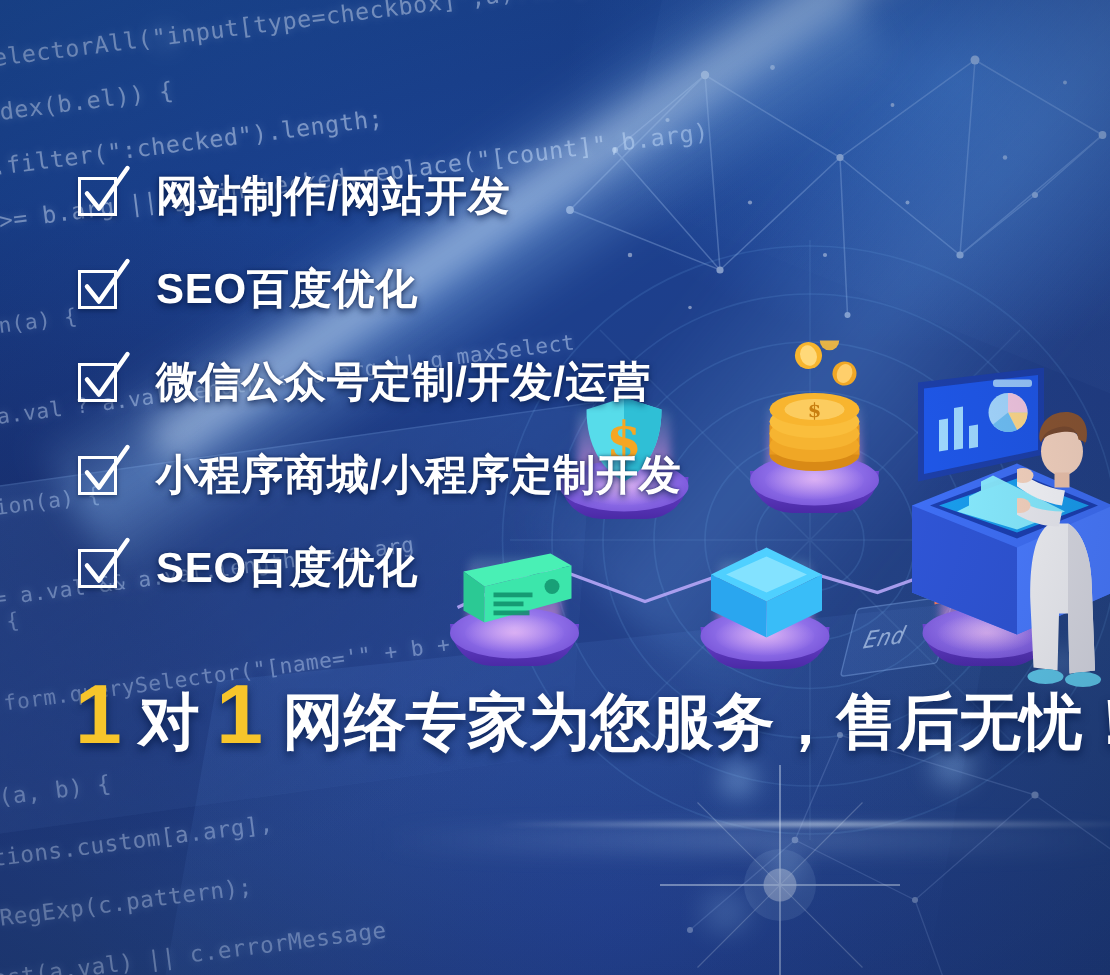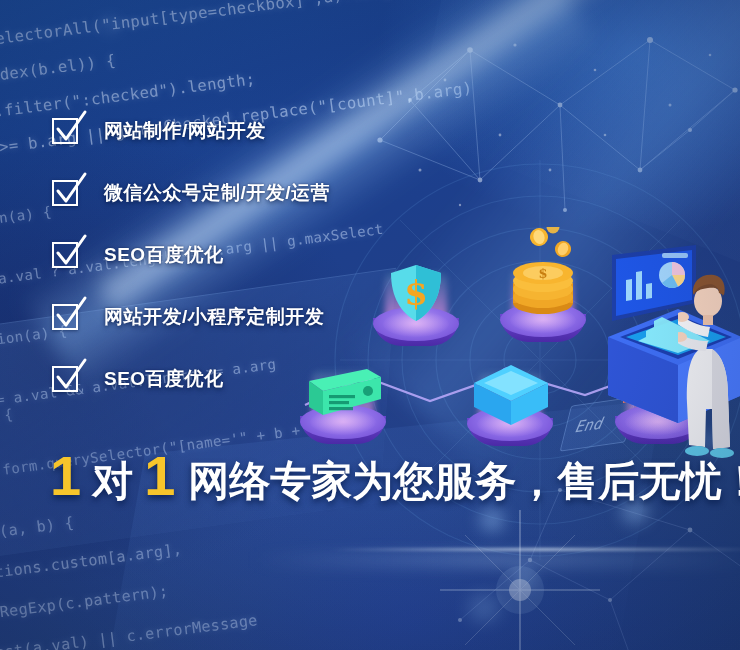--- a/index.html
+++ b/index.html
@@ -72,21 +72,21 @@
       transform:translate(-50%,-50%);opacity:.65;}
 
   
   .list{position:absolute;left:52px;top:100px;width:640px;}
   .row{display:flex;align-items:center;height:62px;}
   .cbx{position:relative;width:30px;height:30px;flex:0 0 30px;margin-right:22px;}
   .cbx .sq{position:absolute;left:0;top:2px;width:26px;height:26px;
     border:2.5px solid #ffffff;box-shadow:0 1px 3px rgba(0,20,60,.5);}
   .cbx svg{position:absolute;left:-1px;top:-7px;overflow:visible;}
   .txt{
-    color:#fff;font-weight:bold;font-size:19px;letter-spacing:.5px;
+    color:#fff;font-weight:bold;font-size:28px;letter-spacing:.5px;
     text-shadow:0 2px 5px rgba(5,25,70,.75),0 0 2px rgba(10,30,80,.6);
     white-space:nowrap;
   }
 
   
   .headline{
     position:absolute;left:50px;top:448px;display:flex;align-items:baseline;
     white-space:nowrap;
   }
   .hl-num{
@@ -414,41 +414,41 @@
       <span class="txt">网站制作/网站开发</span>
     </div>
 
     <div class="row">
       <span class="cbx">
         <span class="sq"></span>
         <svg width="40" height="40" viewBox="0 0 40 40">
           <path d="M7 20 L15 30 L34 3" fill="none" stroke="#ffffff" stroke-width="3" stroke-linecap="round" stroke-linejoin="round"></path>
         </svg>
       </span>
-      <span class="txt">微信公众号定制/开发/运营</span>
+      <span class="txt">SEO百度优化</span>
     </div>
 
     <div class="row">
       <span class="cbx">
         <span class="sq"></span>
         <svg width="40" height="40" viewBox="0 0 40 40">
           <path d="M7 20 L15 30 L34 3" fill="none" stroke="#ffffff" stroke-width="3" stroke-linecap="round" stroke-linejoin="round"></path>
         </svg>
       </span>
-      <span class="txt">SEO百度优化</span>
+      <span class="txt">微信公众号定制/开发/运营</span>
     </div>
 
     <div class="row">
       <span class="cbx">
         <span class="sq"></span>
         <svg width="40" height="40" viewBox="0 0 40 40">
           <path d="M7 20 L15 30 L34 3" fill="none" stroke="#ffffff" stroke-width="3" stroke-linecap="round" stroke-linejoin="round"></path>
         </svg>
       </span>
-      <span class="txt">网站开发/小程序定制开发</span>
+      <span class="txt">小程序商城/小程序定制开发</span>
     </div>
 
     <div class="row">
       <span class="cbx">
         <span class="sq"></span>
         <svg width="40" height="40" viewBox="0 0 40 40">
           <path d="M7 20 L15 30 L34 3" fill="none" stroke="#ffffff" stroke-width="3" stroke-linecap="round" stroke-linejoin="round"></path>
         </svg>
       </span>
       <span class="txt">SEO百度优化</span>

